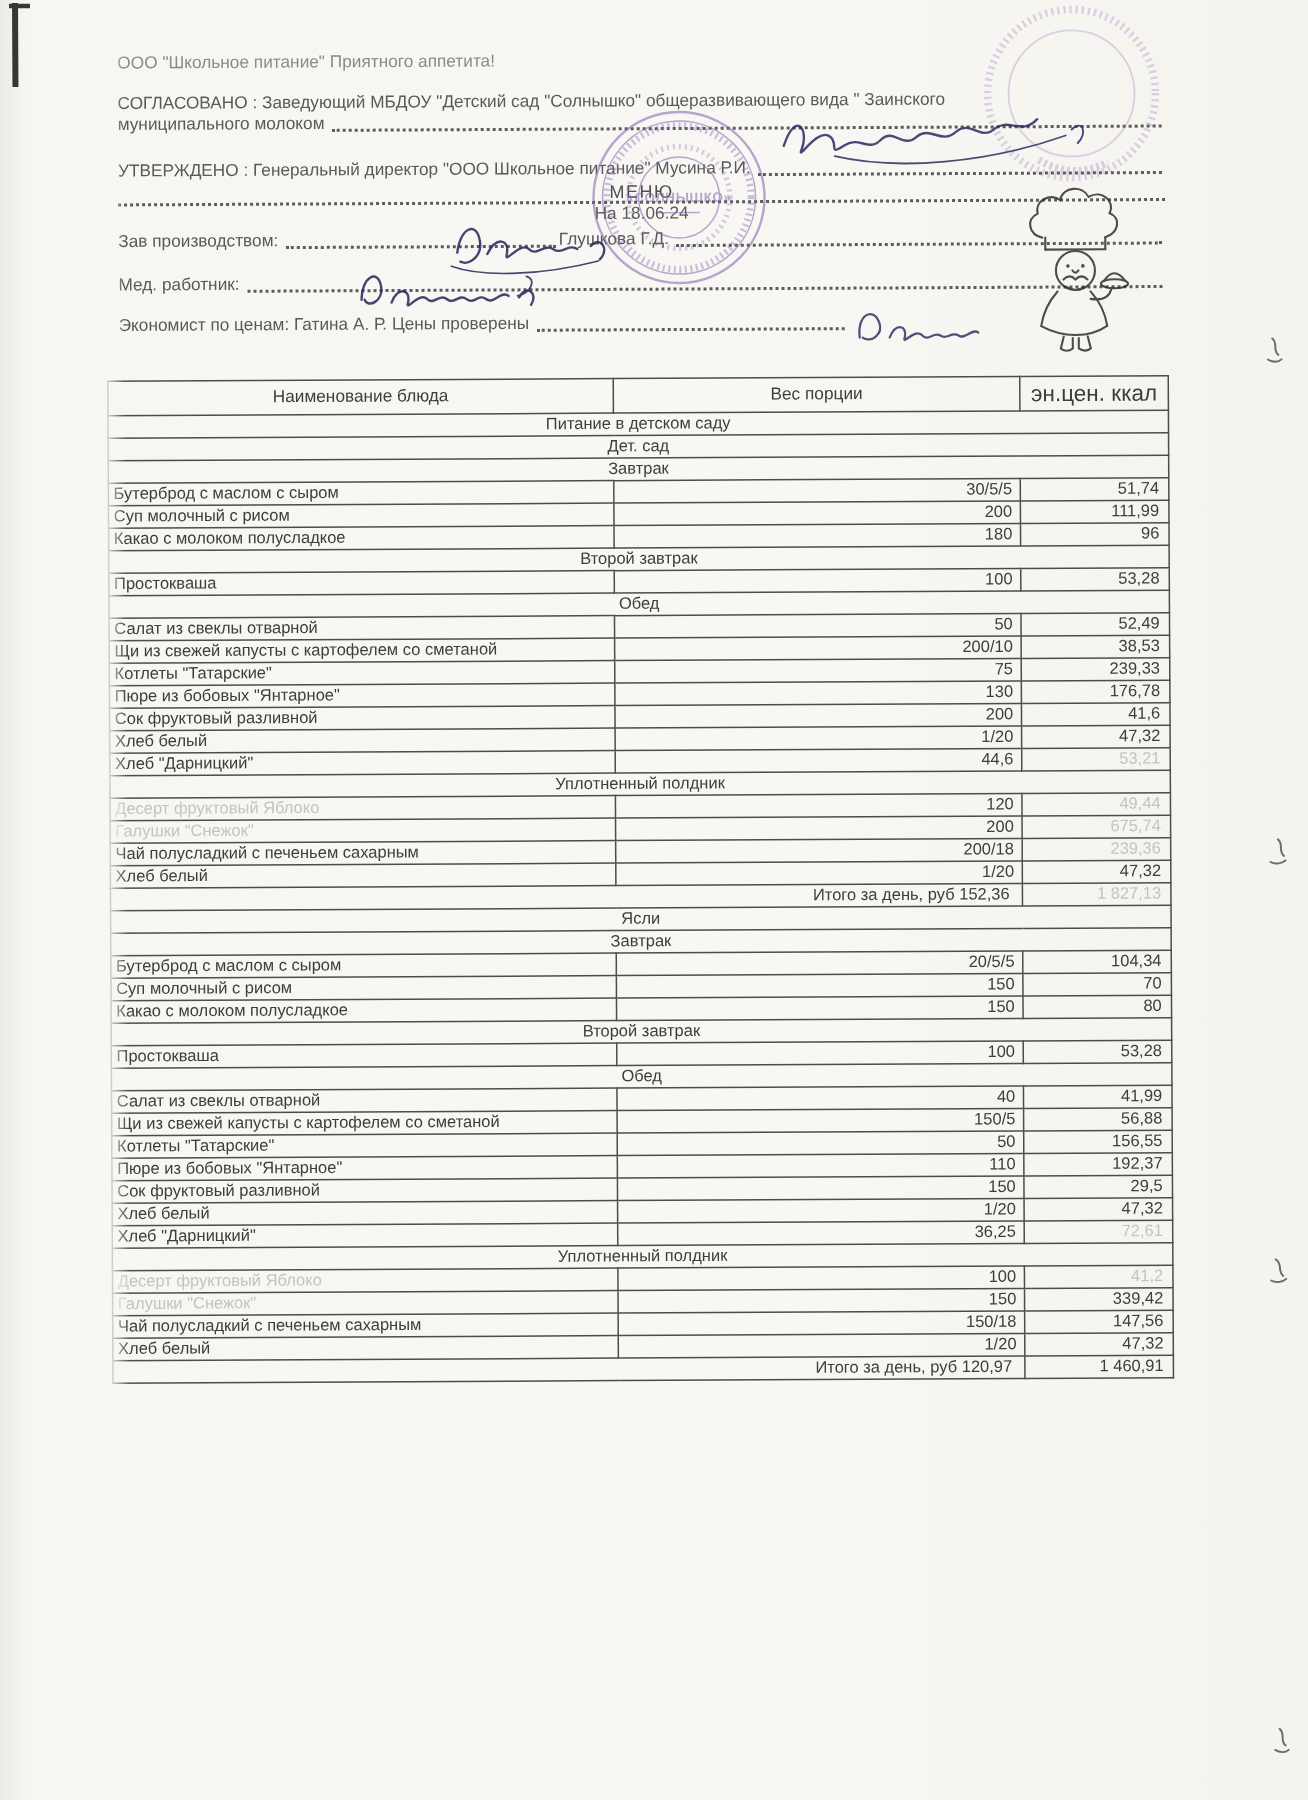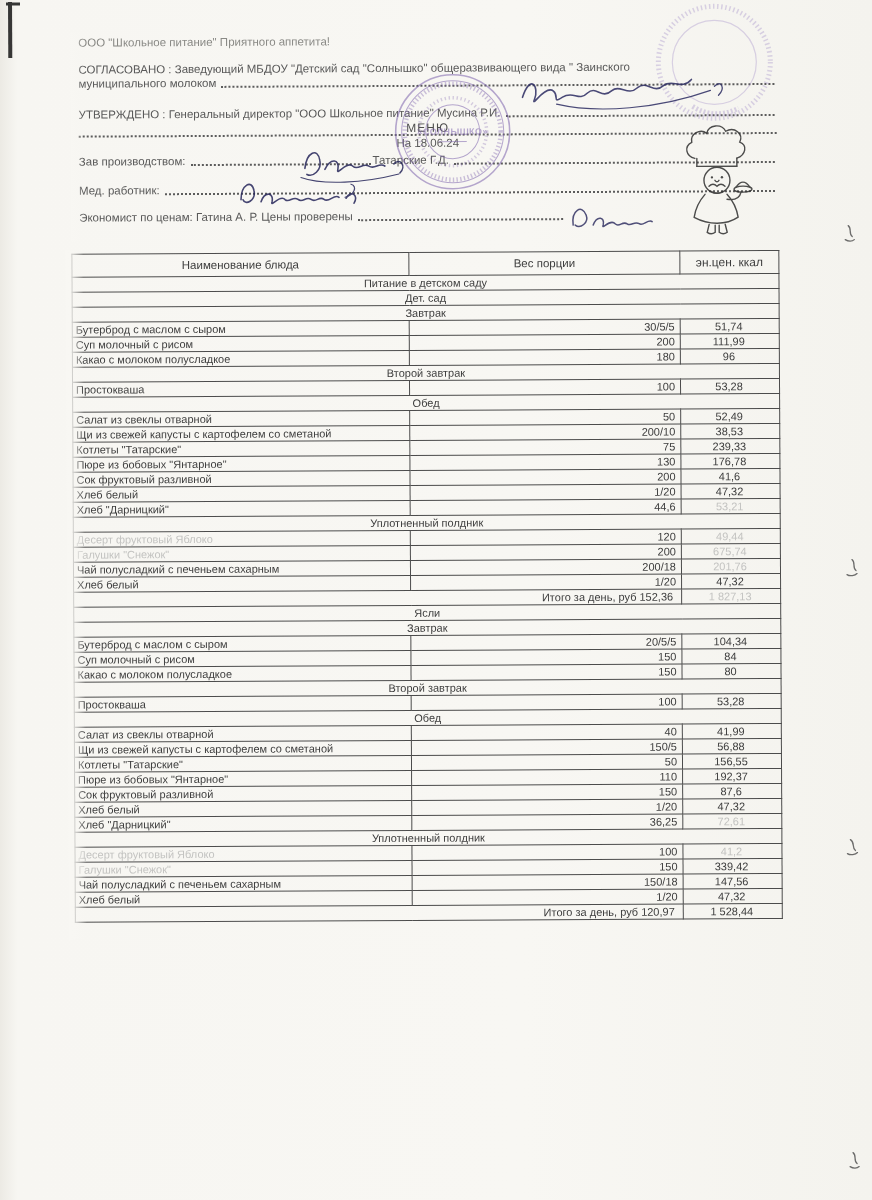--- a/index.html
+++ b/index.html
@@ -32,26 +32,26 @@
   .med-row { margin-top:15px; }
   .eco-row { margin-top:13px; }
   .eco-row .dots { max-width:205px; }
 
   
   .menu-table-wrap { position:absolute; left:70px; top:252px; width:707px; }
   table { width:100%; border-collapse:collapse; table-layout:fixed; }
   col.c1 { width:337px; } col.c2 { width:271px; } col.c3 { width:99px; }
   th, td { border:1px solid #4c4c4c; font-weight:normal; color:#3d3d3d; overflow:hidden; white-space:nowrap; }
   th { height:23px; font-size:11.5px; text-align:center; }
-  th.kcal-h { font-size:12px; }
+  th.kcal-h { font-size:15px; }
   td { height:15px; font-size:11px; line-height:12px; padding:0 4px; }
   td.sec { text-align:center; }
   td.nm { text-align:left; padding-left:3px; }
   td.wt { text-align:right; padding-right:5px; }
-  td.kcal { text-align:center; padding-right:6px; }
+  td.kcal { text-align:right; padding-right:6px; }
   td.tot { text-align:right; padding-right:8px; }
   td.faint { color:#c3c3c1; }
 
   
   .overlay { position:absolute; inset:0; pointer-events:none; }
   .left-fade {
     position:absolute; left:64px; top:248px; width:18px; height:690px;
     background:linear-gradient(to right, rgba(248,247,243,0.95) 20%, rgba(248,247,243,0));
     z-index:5; pointer-events:none;
   }
@@ -77,21 +77,21 @@
       <div class="h-row approved">
         <span>УТВЕРЖДЕНО : Генеральный директор "ООО Школьное питание" Мусина Р.И.</span>
         <span class="dots"></span>
       </div>
       <div class="menu-title">МЕНЮ</div>
       <div class="dots-full"></div>
       <div class="menu-date">На 18.06.24</div>
       <div class="h-row sig-row">
         <span>Зав производством:</span>
         <span class="dots" style="flex:0 0 180px"></span>
-        <span>Татарские Г.Д.</span>
+        <span>Глушкова Г.Д.</span>
         <span class="dots"></span>
       </div>
       <div class="h-row med-row">
         <span>Мед. работник:</span>
         <span class="dots"></span>
       </div>
       <div class="h-row eco-row">
         <span>Экономист по ценам: Гатина А. Р.   Цены проверены</span>
         <span class="dots"></span>
       </div>
@@ -191,21 +191,21 @@
               <td class="kcal faint">49,44</td>
             </tr>
             <tr>
               <td class="nm faint">Галушки "Снежок"</td>
               <td class="wt">200</td>
               <td class="kcal faint">675,74</td>
             </tr>
             <tr>
               <td class="nm">Чай полусладкий с печеньем сахарным</td>
               <td class="wt">200/18</td>
-              <td class="kcal faint">201,76</td>
+              <td class="kcal faint">239,36</td>
             </tr>
             <tr>
               <td class="nm">Хлеб белый</td>
               <td class="wt">1/20</td>
               <td class="kcal">47,32</td>
             </tr>
             <tr>
               <td class="tot" colspan="2">Итого за день, руб 152,36</td>
               <td class="kcal faint">1 827,13</td>
             </tr>
@@ -216,21 +216,21 @@
               <td class="sec" colspan="3">Завтрак</td>
             </tr>
             <tr>
               <td class="nm">Бутерброд с маслом с сыром</td>
               <td class="wt">20/5/5</td>
               <td class="kcal">104,34</td>
             </tr>
             <tr>
               <td class="nm">Суп молочный с рисом</td>
               <td class="wt">150</td>
-              <td class="kcal">84</td>
+              <td class="kcal">70</td>
             </tr>
             <tr>
               <td class="nm">Какао с молоком полусладкое</td>
               <td class="wt">150</td>
               <td class="kcal">80</td>
             </tr>
             <tr>
               <td class="sec" colspan="3">Второй завтрак</td>
             </tr>
             <tr>
@@ -257,21 +257,21 @@
               <td class="kcal">156,55</td>
             </tr>
             <tr>
               <td class="nm">Пюре из бобовых "Янтарное"</td>
               <td class="wt">110</td>
               <td class="kcal">192,37</td>
             </tr>
             <tr>
               <td class="nm">Сок фруктовый разливной</td>
               <td class="wt">150</td>
-              <td class="kcal">87,6</td>
+              <td class="kcal">29,5</td>
             </tr>
             <tr>
               <td class="nm">Хлеб белый</td>
               <td class="wt">1/20</td>
               <td class="kcal">47,32</td>
             </tr>
             <tr>
               <td class="nm">Хлеб "Дарницкий"</td>
               <td class="wt">36,25</td>
               <td class="kcal faint">72,61</td>
@@ -294,21 +294,21 @@
               <td class="wt">150/18</td>
               <td class="kcal">147,56</td>
             </tr>
             <tr>
               <td class="nm">Хлеб белый</td>
               <td class="wt">1/20</td>
               <td class="kcal">47,32</td>
             </tr>
             <tr>
               <td class="tot" colspan="2">Итого за день, руб 120,97</td>
-              <td class="kcal">1 528,44</td>
+              <td class="kcal">1 460,91</td>
             </tr>
           </tbody>
       </table>
     </div>
 
     <svg class="overlay" width="872" height="1200" viewBox="0 0 872 1200">
 
       <g stroke="#161616" opacity="0.85">
         <path d="M10 0 L10 56" stroke-width="4"></path>
         <path d="M6 2 L20 2" stroke-width="3"></path>

